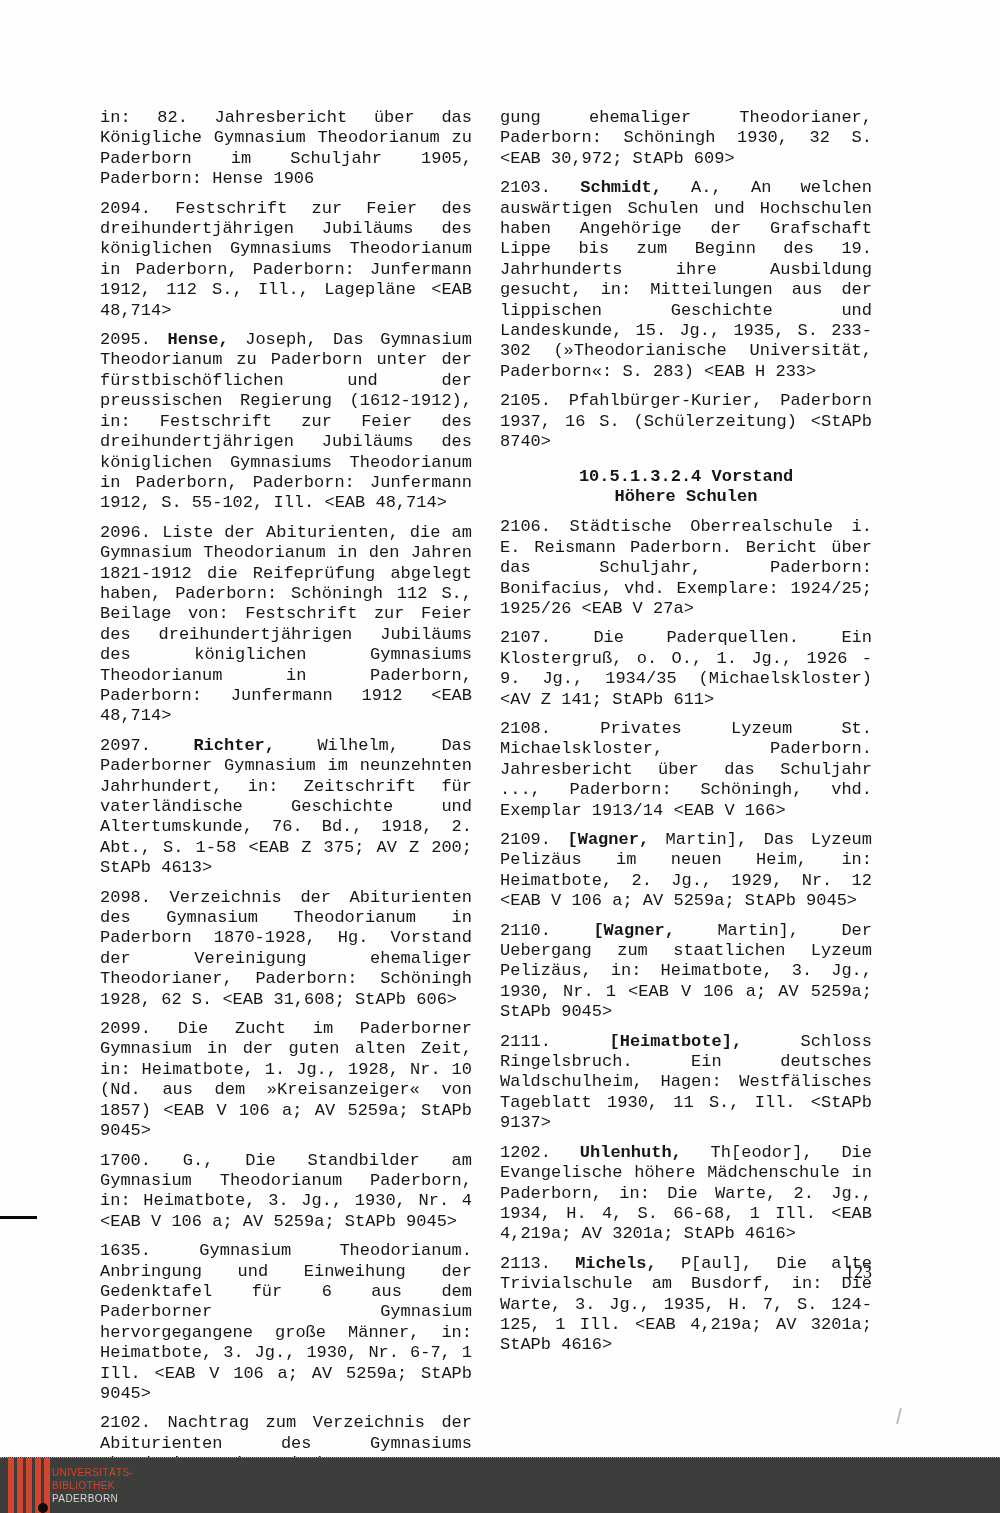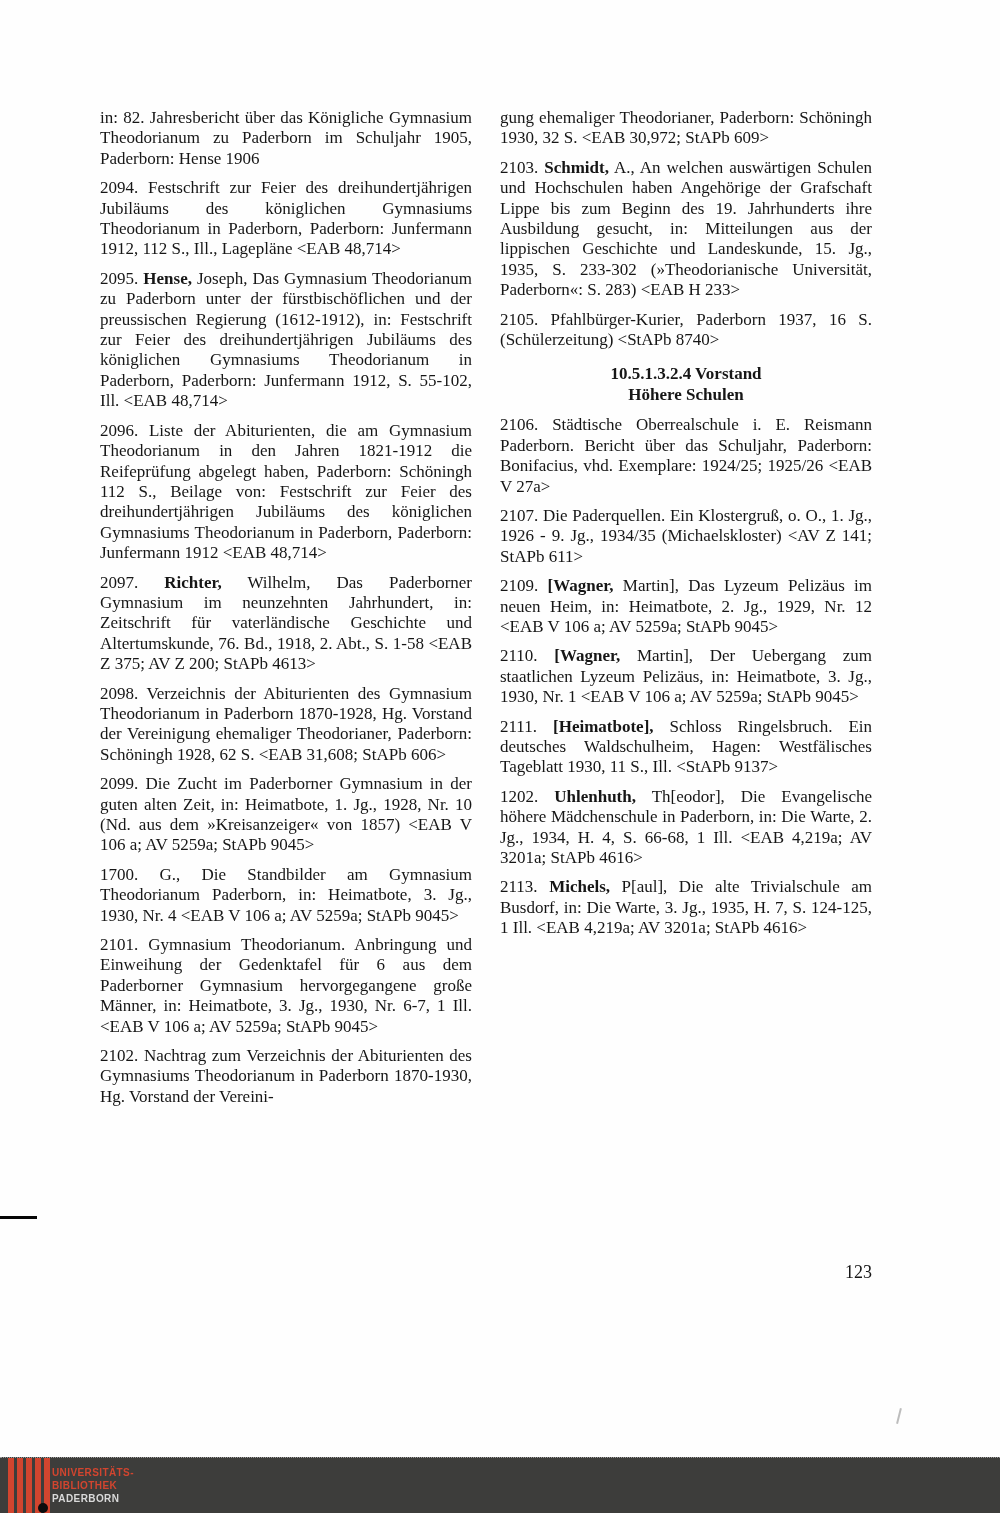--- a/index.html
+++ b/index.html
@@ -2,38 +2,38 @@
 <html style="--footer-bg: #3d3d3b; --footer-accent: #d2452f; --footer-gray: #d9d9d9;"><head>
 <meta charset="utf-8">
 <style>
   * { margin:0; padding:0; box-sizing:border-box; }
   html, body { background:#ffffff; }
   .page {
     position:relative; width:1000px; height:1513px; margin:0 auto;
     background:#fefefe; overflow:hidden;
     font-family:"Liberation Serif", serif; color:#161616;
   }
-  .content { position:absolute; left:100px; top:108px; width:772px; display:flex; gap:28px; }
+  .content { position:absolute; left:100px; top:108px; width:772px; display:flex; gap:28px;font-family:Liberation Mono, monospace; }
   .col { width:372px; text-align:justify; font-size:17px; line-height:20.4px; }
   .entry { margin:0 0 9px 0; }
   .b { font-weight:bold; }
   .heading { font-weight:bold; text-align:center; margin:14px 0 10px 0; }
   .page-number { position:absolute; top:1262px; right:128px; font-size:18px; }
 
   .footer {
     position:absolute; left:0; right:0; bottom:0; height:56px;
     background:var(--footer-bg, #3d3d3b);
     border-top:1px dotted #9b9b9b;
   }
   .logo-bars { position:absolute; left:8px; top:0; bottom:0; display:flex; gap:3px; align-items:stretch; }
   .logo-bars .bar { width:6px; background:var(--footer-accent, #d2452f); }
   .logo-dot { position:absolute; left:38px; bottom:0; width:10px; height:10px; border-radius:50%; background:#0c0c0c; }
   .footer-text {
     position:absolute; left:52px; top:8px;
-    font-family:"Liberation Sans", sans-serif; font-weight:bold;
+    font-family:"Liberation Sans", sans-serif; font-weight:normal;
     font-size:10px; line-height:13px; letter-spacing:0.4px;
   }
   .ft-red { color:var(--footer-accent, #d2452f); }
   .ft-gray { color:var(--footer-gray, #d9d9d9); }
 
   .artifact-line { position:absolute; left:0; top:1216px; width:37px; height:3px; background:#060606; }
   .artifact-mark { position:absolute; left:898px; top:1408px; width:2px; height:16px; background:#bdbdbd; transform:rotate(14deg); }
 </style>
 </head>
 <body>
@@ -43,33 +43,34 @@
   <div class="content">
     <div class="col">
         <p class="entry"><span>in: 82. Jahresbericht über das Königliche Gymnasium Theodorianum zu Paderborn im Schuljahr 1905, Paderborn: Hense 1906</span></p>
         <p class="entry"><span>2094.</span> <span>Festschrift zur Feier des dreihundertjährigen Jubiläums des königlichen Gymnasiums Theodorianum in Paderborn, Paderborn: Junfermann 1912, 112 S., Ill., Lagepläne &lt;EAB 48,714&gt;</span></p>
         <p class="entry"><span>2095.</span> <span class="b">Hense,</span><span> Joseph, Das Gymnasium Theodorianum zu Paderborn unter der fürstbischöflichen und der preussischen Regierung (1612-1912), in: Festschrift zur Feier des dreihundertjährigen Jubiläums des königlichen Gymnasiums Theodorianum in Paderborn, Paderborn: Junfermann 1912, S. 55-102, Ill. &lt;EAB 48,714&gt;</span></p>
         <p class="entry"><span>2096.</span> <span>Liste der Abiturienten, die am Gymnasium Theodorianum in den Jahren 1821-1912 die Reifeprüfung abgelegt haben, Paderborn: Schöningh 112 S., Beilage von: Festschrift zur Feier des dreihundertjährigen Jubiläums des königlichen Gymnasiums Theodorianum in Paderborn, Paderborn: Junfermann 1912 &lt;EAB 48,714&gt;</span></p>
         <p class="entry"><span>2097.</span> <span class="b">Richter,</span><span> Wilhelm, Das Paderborner Gymnasium im neunzehnten Jahrhundert, in: Zeitschrift für vaterländische Geschichte und Altertumskunde, 76. Bd., 1918, 2. Abt., S. 1-58 &lt;EAB Z 375; AV Z 200; StAPb 4613&gt;</span></p>
         <p class="entry"><span>2098.</span> <span>Verzeichnis der Abiturienten des Gymnasium Theodorianum in Paderborn 1870-1928, Hg. Vorstand der Vereinigung ehemaliger Theodorianer, Paderborn: Schöningh 1928, 62 S. &lt;EAB 31,608; StAPb 606&gt;</span></p>
         <p class="entry"><span>2099.</span> <span>Die Zucht im Paderborner Gymnasium in der guten alten Zeit, in: Heimatbote, 1. Jg., 1928, Nr. 10 (Nd. aus dem »Kreisanzeiger« von 1857) &lt;EAB V 106 a; AV 5259a; StAPb 9045&gt;</span></p>
         <p class="entry"><span>1700.</span> <span>G., Die Standbilder am Gymnasium Theodorianum Paderborn, in: Heimatbote, 3. Jg., 1930, Nr. 4 &lt;EAB V 106 a; AV 5259a; StAPb 9045&gt;</span></p>
-        <p class="entry"><span>2101.</span> <span>Gymnasium Theodorianum. Anbringung und Einweihung der Gedenktafel für 6 aus dem Paderborner Gymnasium hervorgegangene große Männer, in: Heimatbote, 3. Jg., 1930, Nr. 6-7, 1 Ill. &lt;EAB V 106 a; AV 5259a; StAPb 9045&gt;</span></p>
+        <p class="entry"><span>1635.</span> <span>Gymnasium Theodorianum. Anbringung und Einweihung der Gedenktafel für 6 aus dem Paderborner Gymnasium hervorgegangene große Männer, in: Heimatbote, 3. Jg., 1930, Nr. 6-7, 1 Ill. &lt;EAB V 106 a; AV 5259a; StAPb 9045&gt;</span></p>
         <p class="entry"><span>2102.</span> <span>Nachtrag zum Verzeichnis der Abiturienten des Gymnasiums Theodorianum in Paderborn 1870-1930, Hg. Vorstand der Vereini-</span></p>
       </div>
     <div class="col">
         <p class="entry"><span>gung ehemaliger Theodorianer, Paderborn: Schöningh 1930, 32 S. &lt;EAB 30,972; StAPb 609&gt;</span></p>
         <p class="entry"><span>2103.</span> <span class="b">Schmidt,</span><span> A., An welchen auswärtigen Schulen und Hochschulen haben Angehörige der Grafschaft Lippe bis zum Beginn des 19. Jahrhunderts ihre Ausbildung gesucht, in: Mitteilungen aus der lippischen Geschichte und Landeskunde, 15. Jg., 1935, S. 233-302 (»Theodorianische Universität, Paderborn«: S. 283) &lt;EAB H 233&gt;</span></p>
         <p class="entry"><span>2105.</span> <span>Pfahlbürger-Kurier, Paderborn 1937, 16 S. (Schülerzeitung) &lt;StAPb 8740&gt;</span></p>
         <div class="heading">
           <div>10.5.1.3.2.4 Vorstand</div>
           <div>Höhere Schulen</div>
         </div>
         <p class="entry"><span>2106.</span> <span>Städtische Oberrealschule i. E. Reismann Paderborn. Bericht über das Schuljahr, Paderborn: Bonifacius, vhd. Exemplare: 1924/25; 1925/26 &lt;EAB V 27a&gt;</span></p>
         <p class="entry"><span>2107.</span> <span>Die Paderquellen. Ein Klostergruß, o. O., 1. Jg., 1926 - 9. Jg., 1934/35 (Michaelskloster) &lt;AV Z 141; StAPb 611&gt;</span></p>
+        <p class="entry"><span>2108.</span> <span>Privates Lyzeum St. Michaelskloster, Paderborn. Jahresbericht über das Schuljahr ..., Paderborn: Schöningh, vhd. Exemplar 1913/14 &lt;EAB V 166&gt;</span></p>
         <p class="entry"><span>2109.</span> <span class="b">[Wagner,</span><span> Martin], Das Lyzeum Pelizäus im neuen Heim, in: Heimatbote, 2. Jg., 1929, Nr. 12 &lt;EAB V 106 a; AV 5259a; StAPb 9045&gt;</span></p>
         <p class="entry"><span>2110.</span> <span class="b">[Wagner,</span><span> Martin], Der Uebergang zum staatlichen Lyzeum Pelizäus, in: Heimatbote, 3. Jg., 1930, Nr. 1 &lt;EAB V 106 a; AV 5259a; StAPb 9045&gt;</span></p>
         <p class="entry"><span>2111.</span> <span class="b">[Heimatbote],</span><span> Schloss Ringelsbruch. Ein deutsches Waldschulheim, Hagen: Westfälisches Tageblatt 1930, 11 S., Ill. &lt;StAPb 9137&gt;</span></p>
         <p class="entry"><span>1202.</span> <span class="b">Uhlenhuth,</span><span> Th[eodor], Die Evangelische höhere Mädchenschule in Paderborn, in: Die Warte, 2. Jg., 1934, H. 4, S. 66-68, 1 Ill. &lt;EAB 4,219a; AV 3201a; StAPb 4616&gt;</span></p>
         <p class="entry"><span>2113.</span> <span class="b">Michels,</span><span> P[aul], Die alte Trivialschule am Busdorf, in: Die Warte, 3. Jg., 1935, H. 7, S. 124-125, 1 Ill. &lt;EAB 4,219a; AV 3201a; StAPb 4616&gt;</span></p>
       </div>
   </div>
 
   <div class="page-number">123</div>
 

